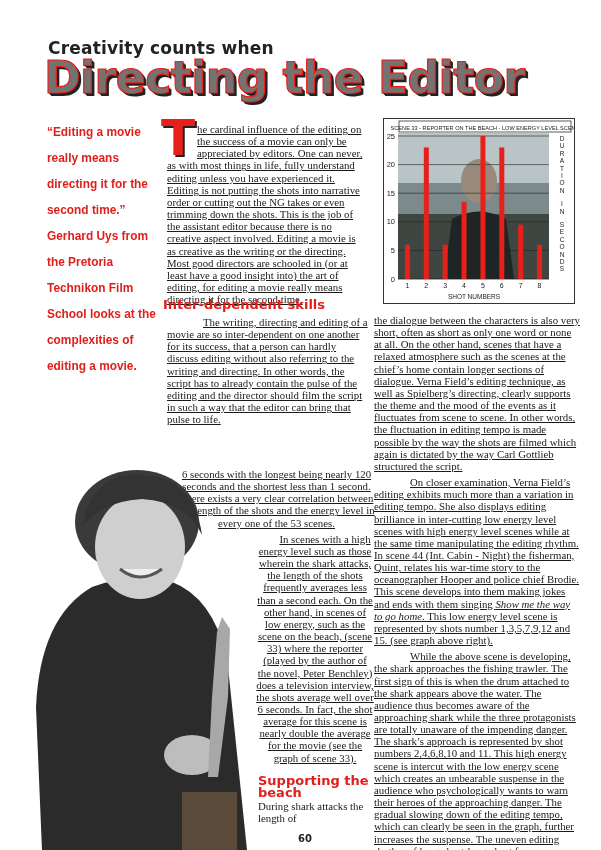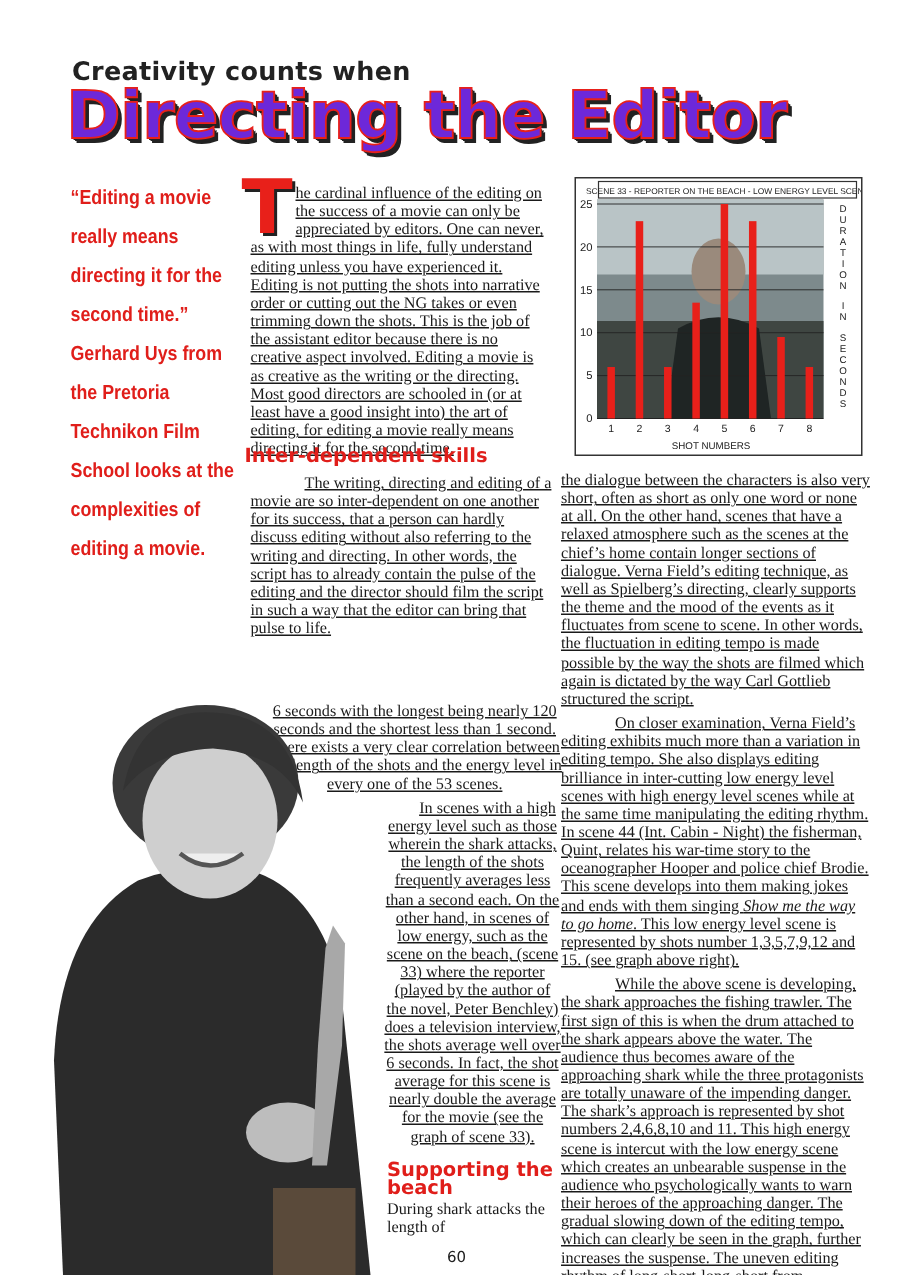--- a/index.html
+++ b/index.html
@@ -1,35 +1,35 @@
 <!DOCTYPE html>
 <html><head>
 <meta charset="utf-8">
 <style>
   html, body { margin:0; padding:0; background:#ffffff; }
   body { width:601px; height:850px; position:relative; overflow:hidden; font-family:"Liberation Serif", serif; color:#1a1a1a; }
   .kicker { position:absolute; left:48px; top:38px; font-family:"DejaVu Sans", sans-serif; font-weight:bold; font-size:17px; color:#222; letter-spacing:0.2px; }
-  .headline { position:absolute; left:44px; top:54px; font-family:"DejaVu Sans", sans-serif; font-weight:900; font-size:44px; line-height:48px; color:#6d28d9; letter-spacing:-0.5px; white-space:nowrap;
+  .headline { position:absolute; left:44px; top:54px; font-family:"DejaVu Sans", sans-serif; font-weight:900; font-size:44px; line-height:48px; color:#737373; letter-spacing:-0.5px; white-space:nowrap;
     text-shadow: 2px 2px 0 #222, 3px 3px 0 #222, 1px 1px 0 #222; -webkit-text-stroke:1.2px #e8201a; }
   .pullquote { position:absolute; left:47px; top:119px; width:110px; font-family:"Liberation Sans", sans-serif; font-weight:bold; font-size:13.5px; line-height:26px; color:#e01e1a; transform:scaleX(0.88); transform-origin:left top; width:125px; }
   .col { position:absolute; font-size:10.8px; line-height:12.15px; text-align:left; }
   .col p { margin:4px;text-decoration:underline; }
   .indent { text-indent:36px; }
   .col1 { left:163px; top:119px; width:208px; }
   .dropcap { float:left; width:28px; height:40px; margin:0 6px 0 0; position:relative; }
   .dropcap span { position:absolute; left:-2px; top:-6px; font-family:"DejaVu Sans", sans-serif; font-weight:900; font-size:50px; line-height:50px; color:#e8201a; text-shadow:2px 2px 0 #222; }
   .subhead { font-family:"DejaVu Sans", sans-serif; font-weight:bold; color:#e01e1a; font-size:13px; line-height:13px; }
   .sub1 { position:absolute; left:163px; top:298px; }
   .col1b { left:163px; top:312px; width:210px; }
   .col1c { left:160px; top:464px; width:215px; text-align:center; }
   .sub2 { position:absolute; left:258px; top:775px; width:120px; line-height:12px; }
   .col1d { left:258px; top:800px; width:120px; text-align:left; }
   .col2 { left:370px; top:310px; width:214px; }
   .photo { position:absolute; left:22px; top:457px; width:230px; height:393px; }
-  .pagenum { position:absolute; left:298px; top:833px; font-family:"DejaVu Sans", sans-serif; font-weight:normal; font-size:10px; color:#222; }
+  .pagenum { position:absolute; left:298px; top:833px; font-family:"DejaVu Sans", sans-serif; font-weight:bold; font-size:10px; color:#222; }
   .chart-frame { position:absolute; left:383px; top:118px; width:190px; height:184px; border:1px solid #333; background:#fff; }
   .chart svg { position:absolute; left:0; top:0; }
   i { font-style:italic; }
 </style>
 </head>
 <body>
 
 <div class="kicker">Creativity counts when</div>
 <div class="headline">Directing the Editor</div>
 

